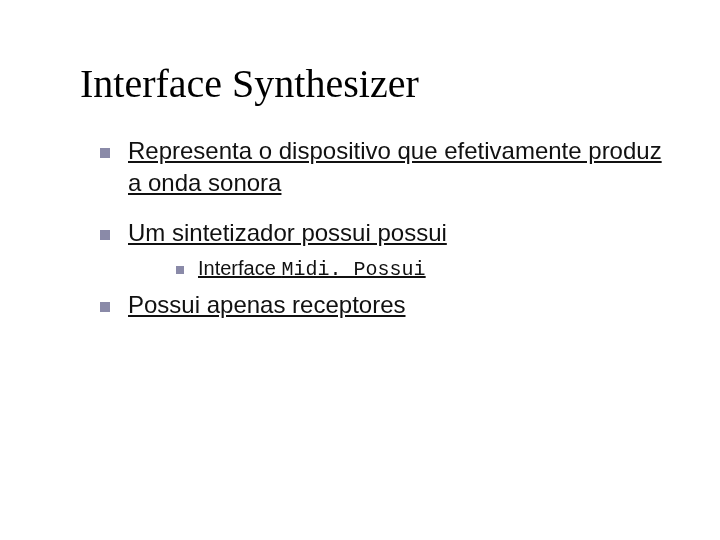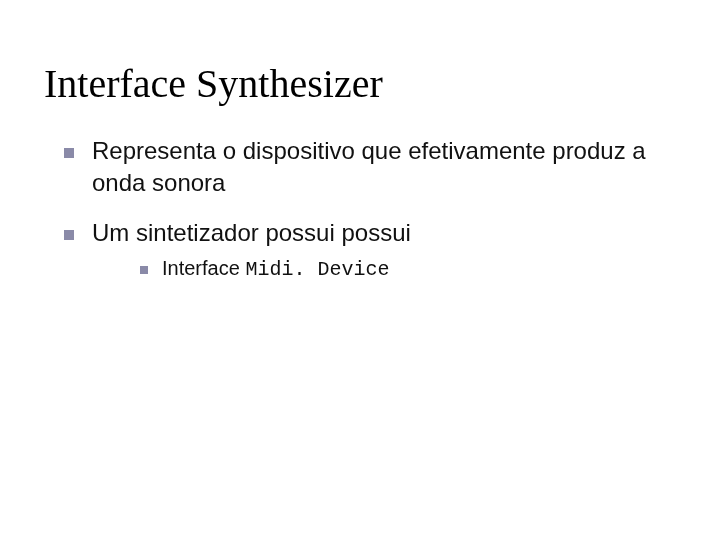--- a/index.html
+++ b/index.html
@@ -8,34 +8,35 @@
     width: 720px;
     height: 540px;
     background: #fff;
     font-family: Verdana, Geneva, sans-serif;
     color: #111;
   }
   .slide {
     box-sizing: border-box;
     width: 720px;
     height: 540px;
-    padding: 60px 40px 40px 44px;
+    padding: 60px 40px 40px 80px;
     position: relative;
   }
   .title {
     font-family: "Times New Roman", Times, serif;
     font-size: 40px;
     font-weight: 400;
     margin: 0 0 28px 0;
     color: #000;
   }
   ul {
     list-style: none;
     margin: 1px;
     padding: 0;
+    text-decoration: underline;
   }
   .lvl1 {
     margin-left: 20px;
   }
   .lvl1 > li {
     position: relative;
     padding-left: 28px;
     font-size: 24px;
     line-height: 1.35;
     margin-bottom: 2px;
@@ -88,18 +89,21 @@
     </li>
   </ul>
 
   <div class="gap"></div>
 
   <ul class="lvl1">
     <li>
       <span>Um sintetizador possui possui</span>
       <ul class="lvl2">
         <li>
-          <span>Interface </span><span class="mono">Midi. Device</span>
+          <span>Interface </span><span class="mono">Midi. Possui</span>
         </li>
       </ul>
+    </li>
+    <li>
+      <span>Possui apenas receptores</span>
     </li>
   </ul>
 </div>
 
 </body></html>

